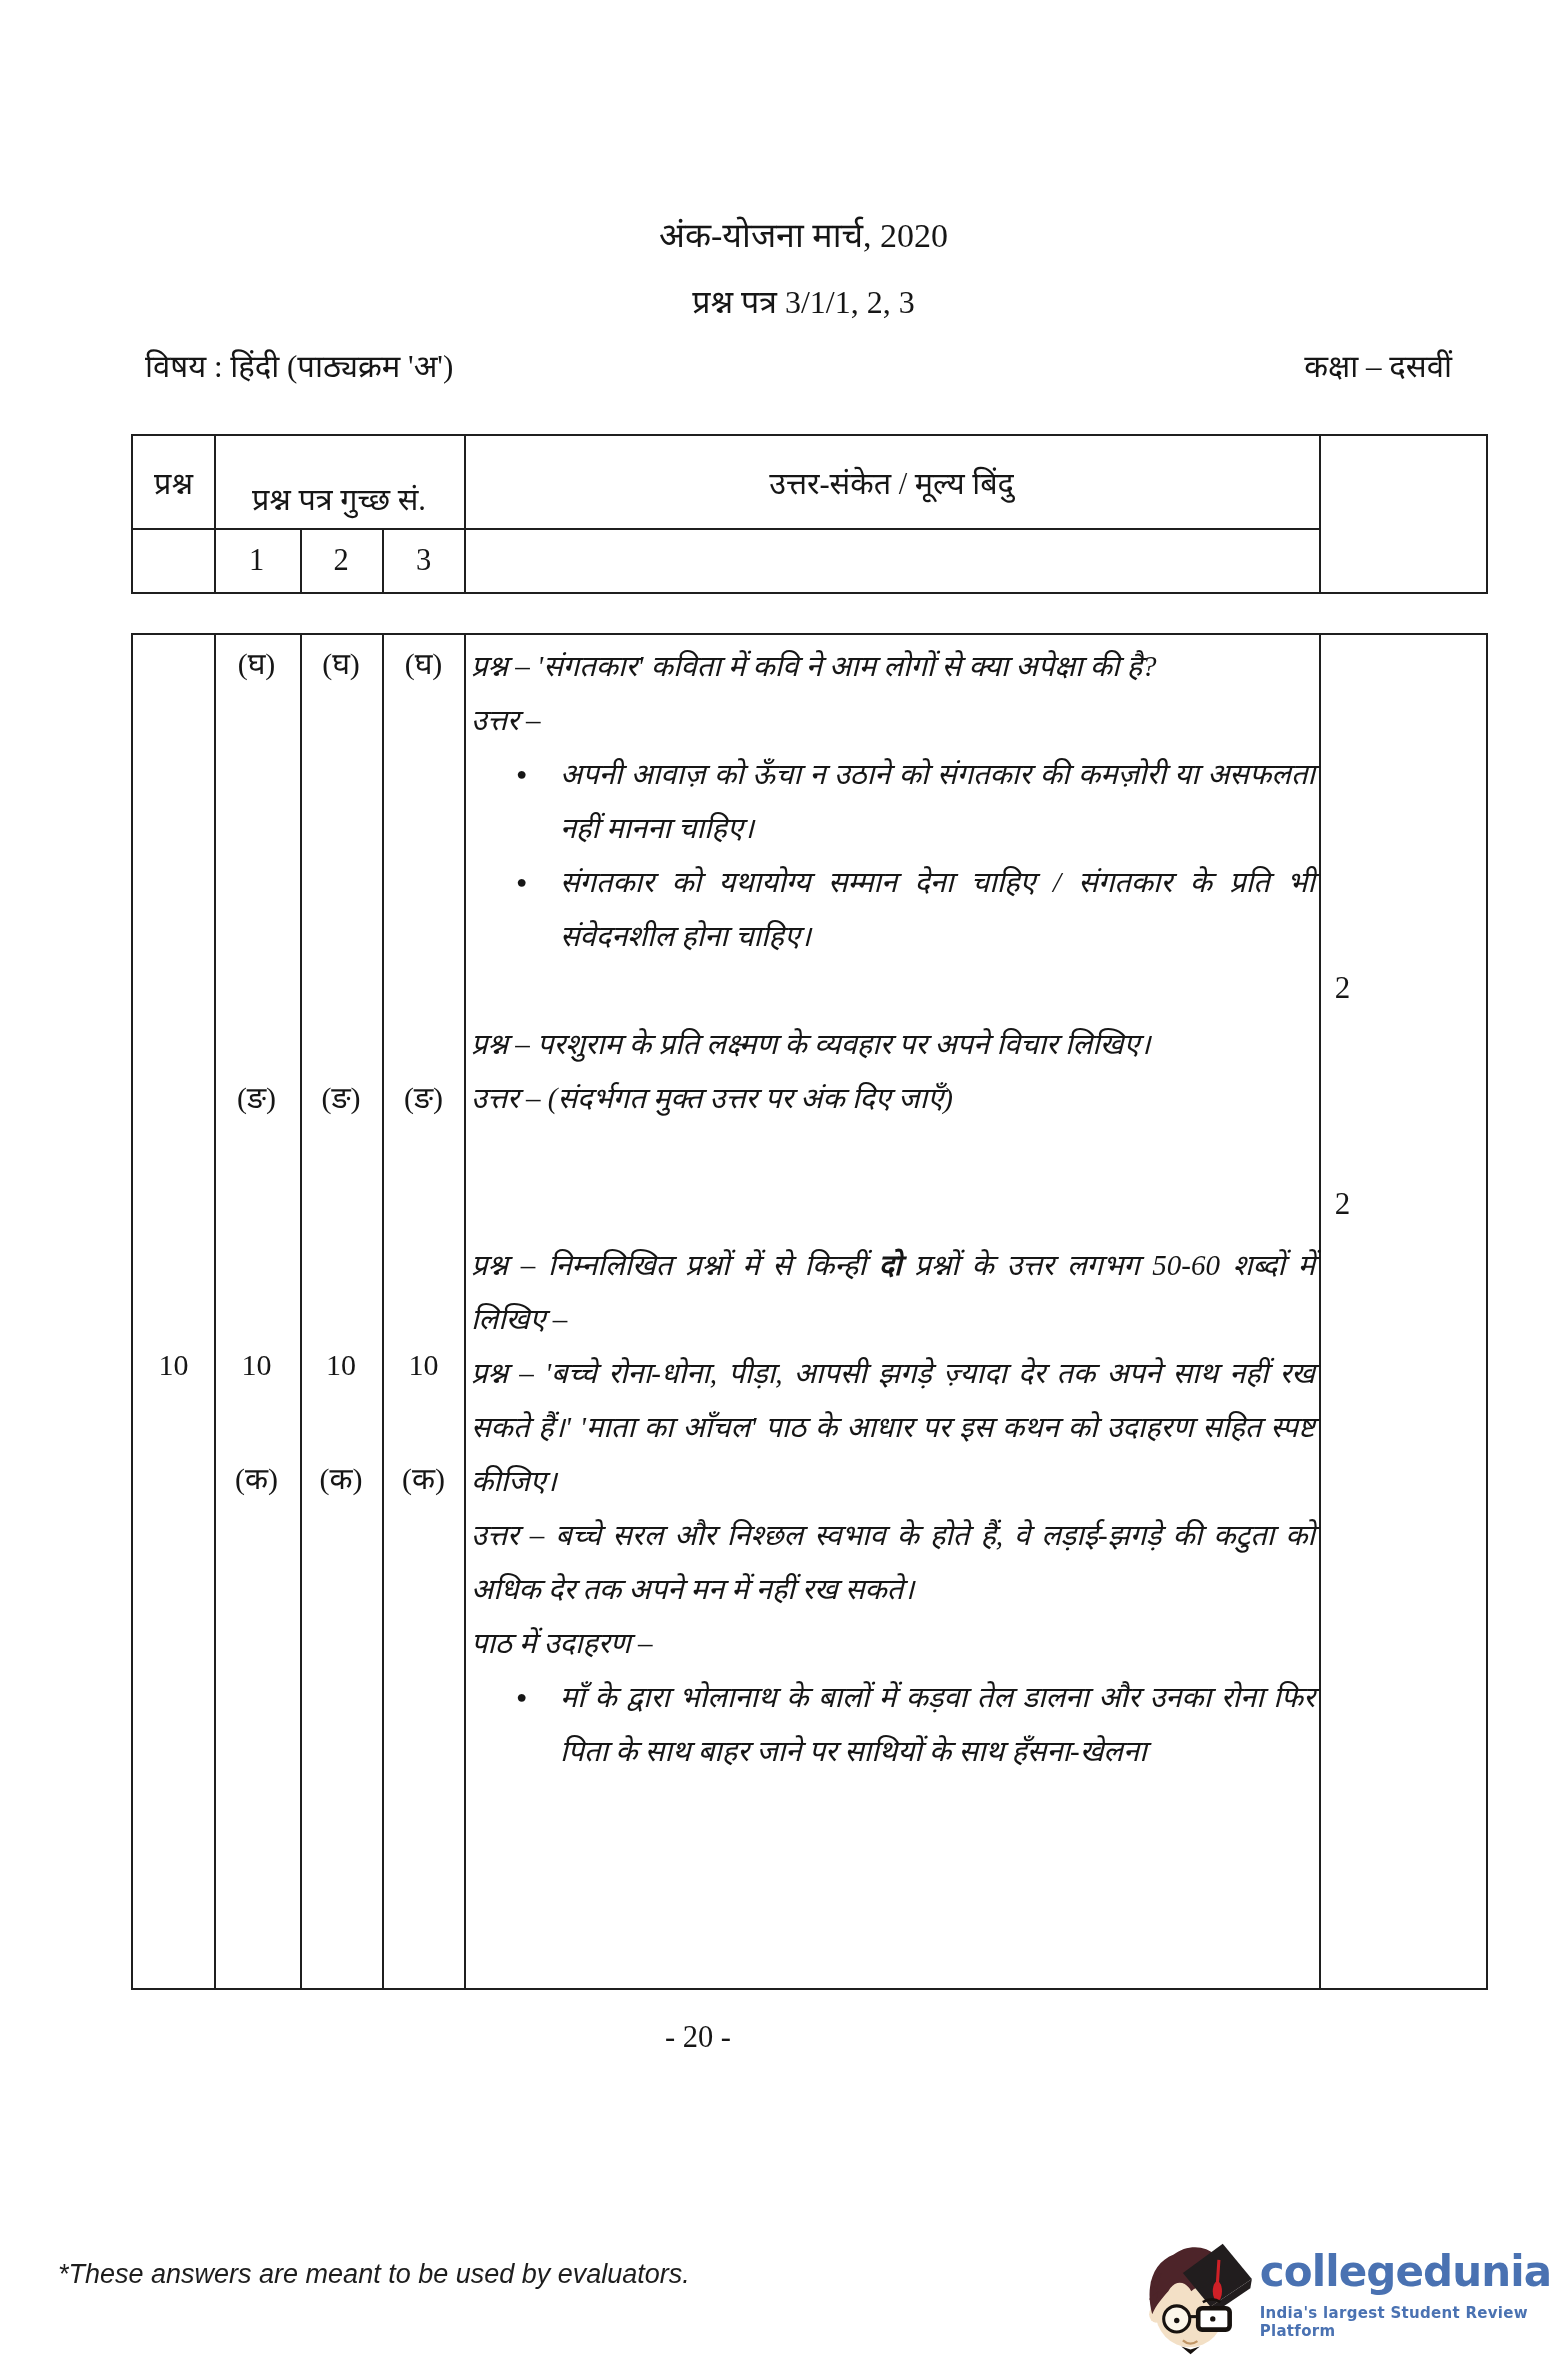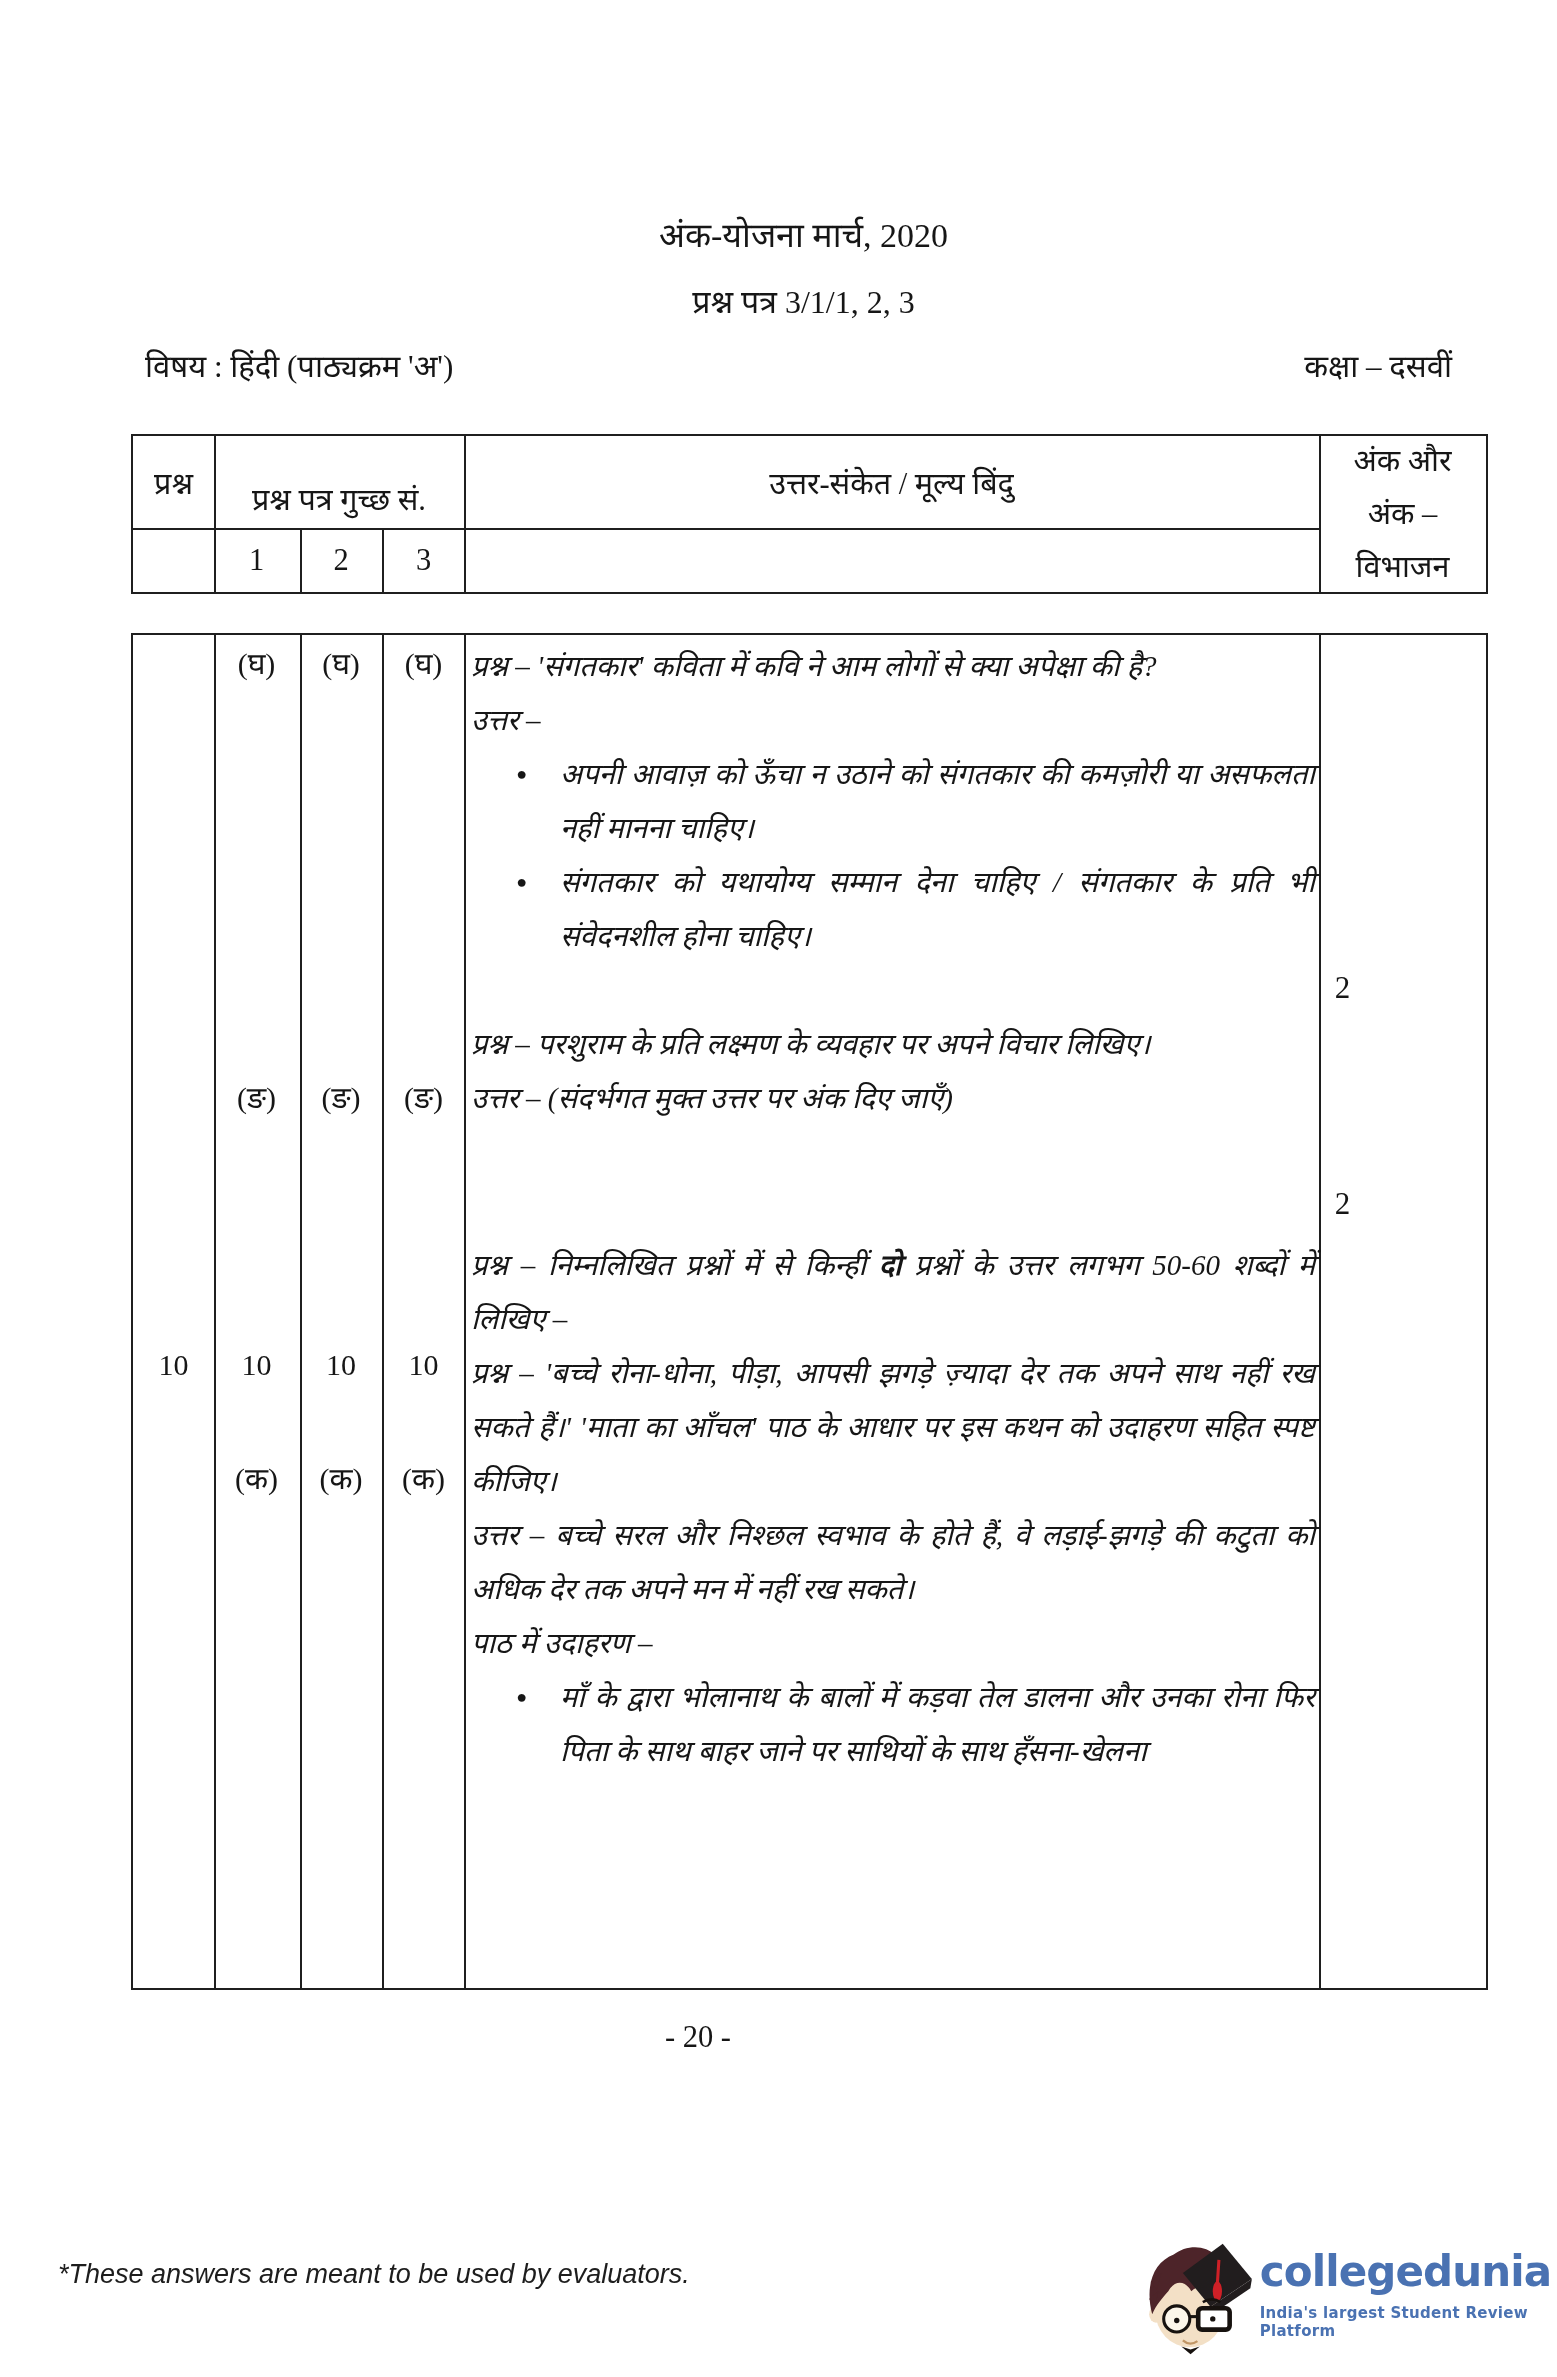--- a/index.html
+++ b/index.html
@@ -89,23 +89,20 @@
     <div class="vline v1"></div>
     <div class="vline v2"></div>
     <div class="vline v3"></div>
     <div class="vline v4"></div>
     <div class="vline v5"></div>
     <div class="hline"></div>
 
     <div class="hcell hc-q">प्रश्न</div>
     <div class="hcell hc-set">प्रश्न पत्र गुच्छ सं.</div>
     <div class="hcell hc-ans">उत्तर-संकेत / मूल्य बिंदु</div>
-    <div class="hcell hc-marks">अंक और
-अंक –
-विभाजन</div>
     <div class="hcell hc-n1">1</div>
     <div class="hcell hc-n2">2</div>
     <div class="hcell hc-n3">3</div>
   </div>
 
   <div id="tbody-box" class="tbox">
     <div class="vline v1"></div>
     <div class="vline v2"></div>
     <div class="vline v3"></div>
     <div class="vline v4"></div>

